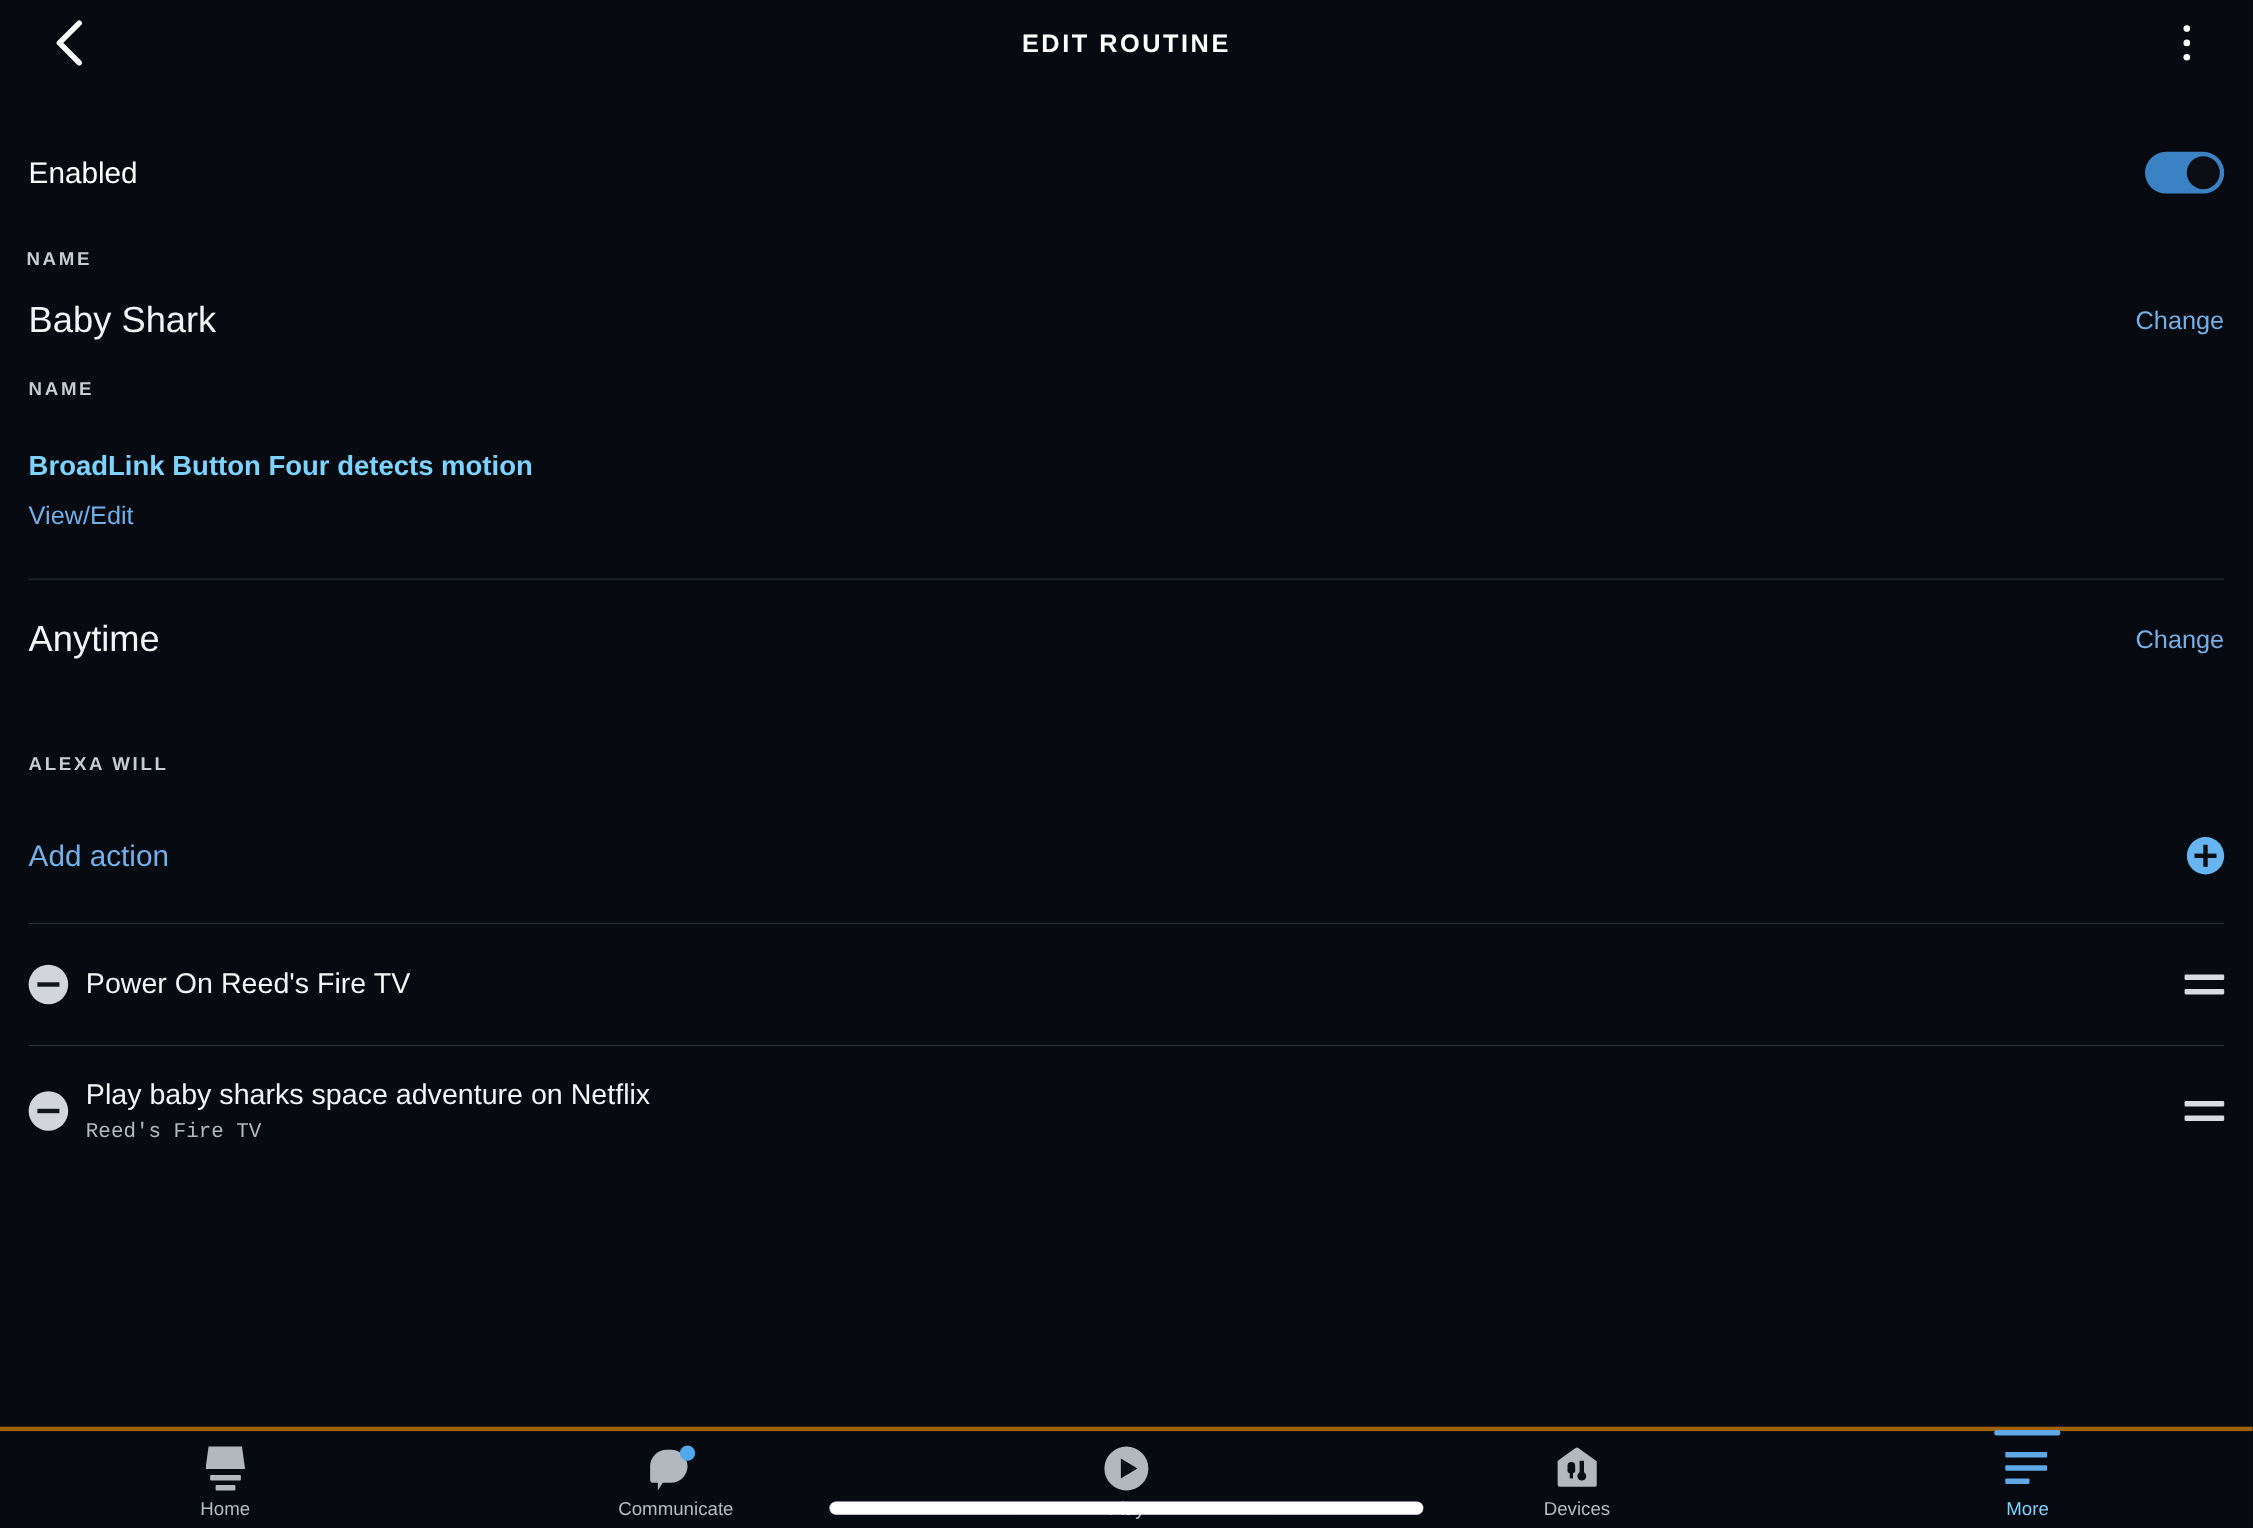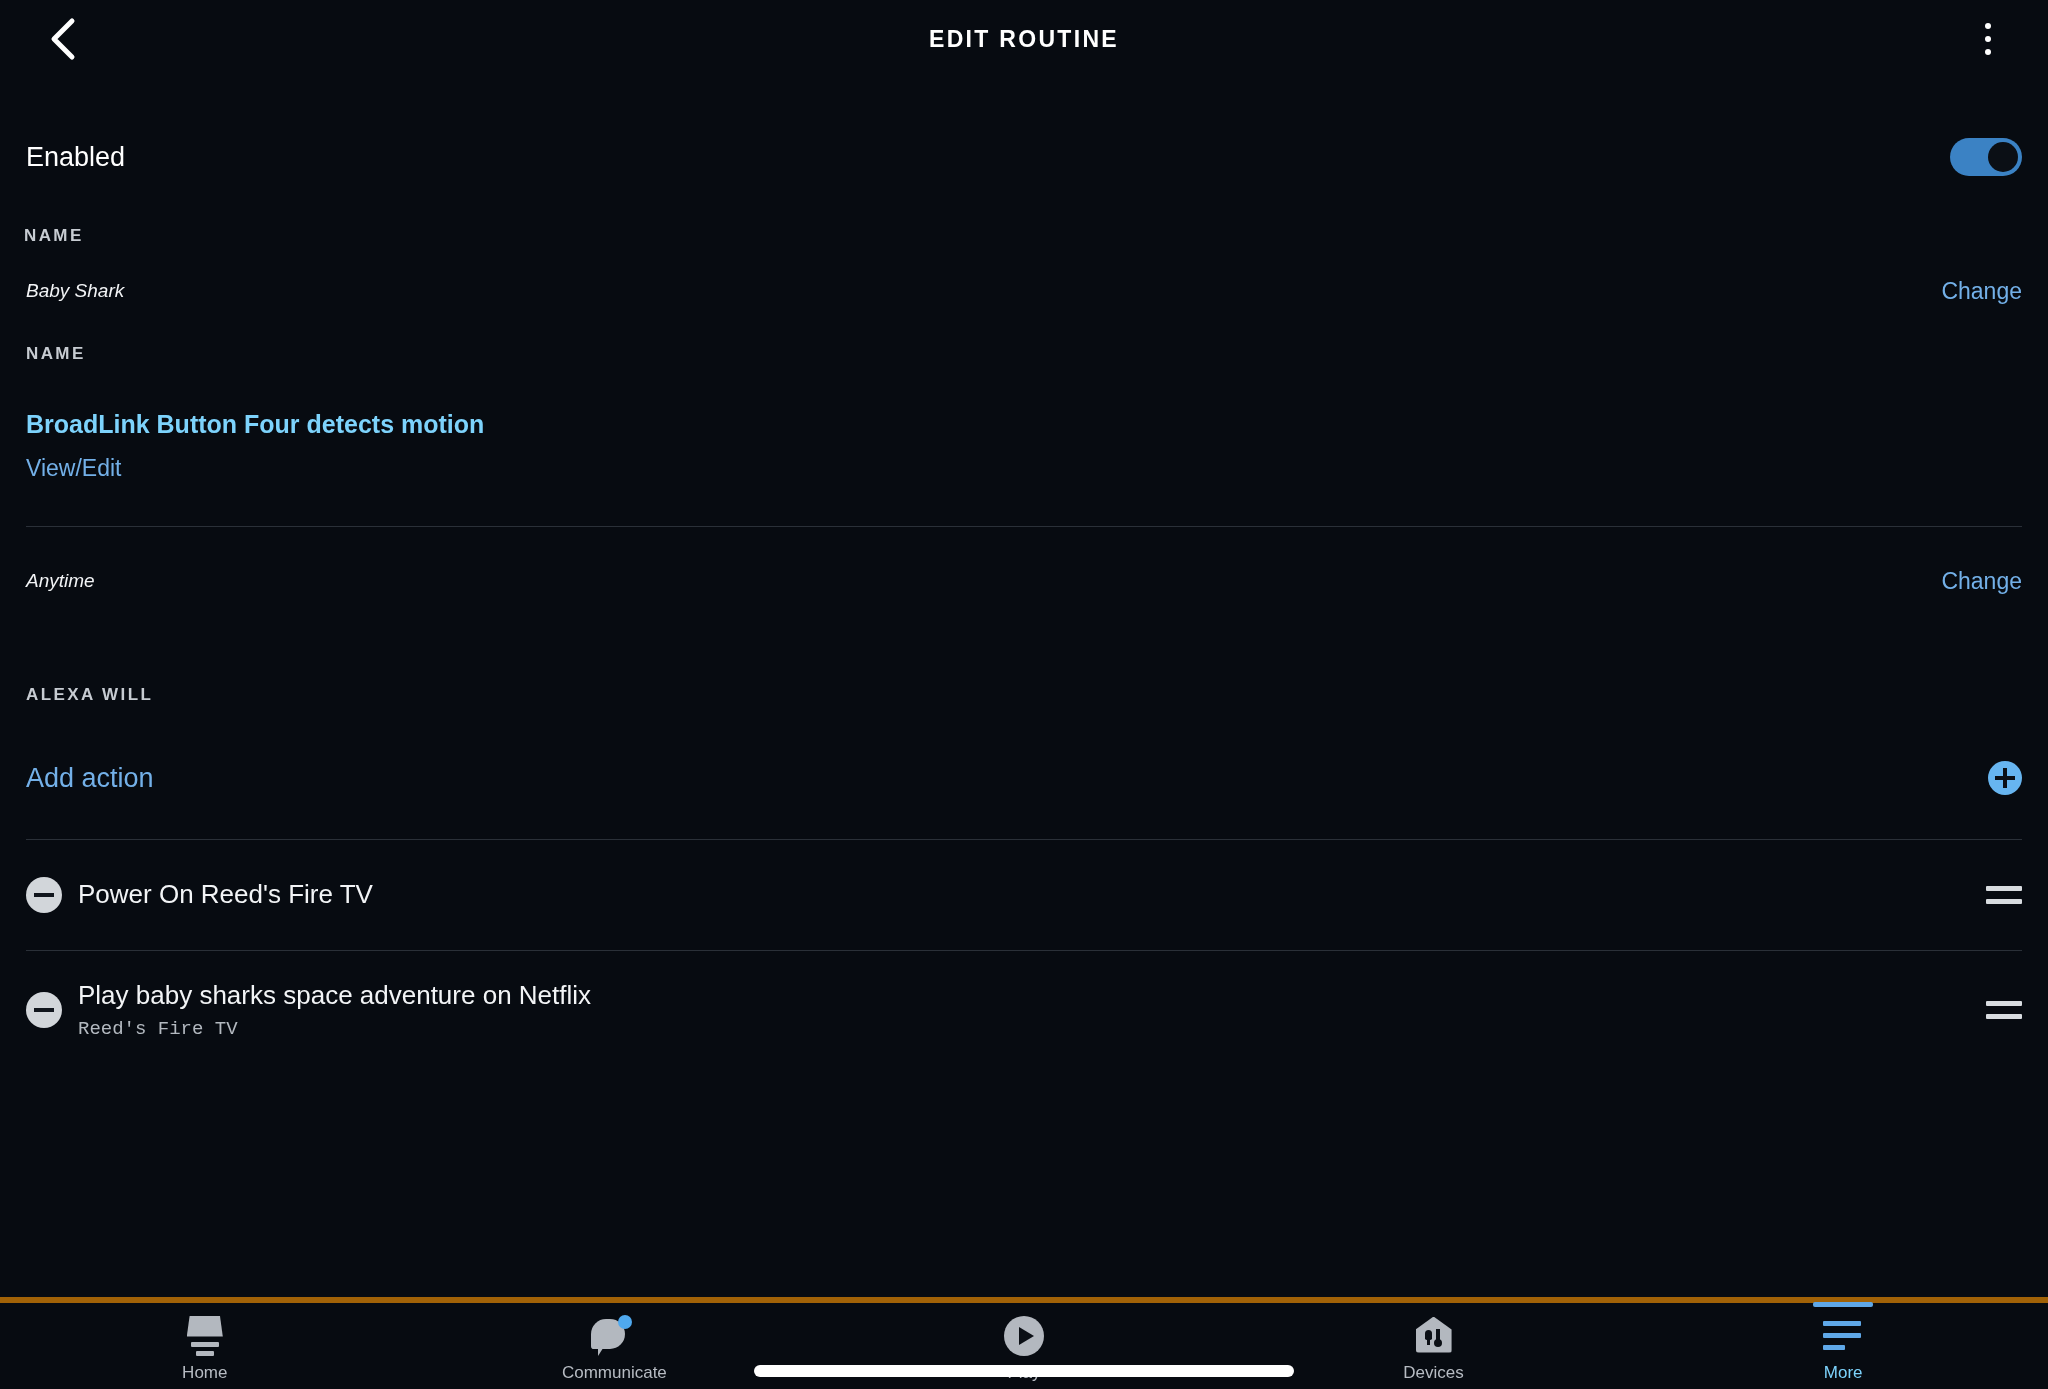--- a/index.html
+++ b/index.html
@@ -88,21 +88,21 @@
     font-weight:bold;
     letter-spacing:2.4px;
     padding:0 26px;
   }
 
   .row {
     display:flex; align-items:center; justify-content:space-between;
     padding:0 26px;
   }
   .row-main-text {
-    color:#f2f4f6; font-size:19px; font-weight:400;font-style:italic;
+    color:#f2f4f6; font-size:33px; font-weight:400;
   }
   .link {
     color:#73b0e8; font-size:23px; cursor:pointer;
   }
   .strong-text {
     color:#7dd3fc; font-size:25px; font-weight:bold;
   }
 
   .divider {
     height:1px;
@@ -162,21 +162,21 @@
     gap:8px; flex:0 0 auto; cursor:grab;
   }
   .drag-handle i {
     display:block; height:5px; background:#d8dce0; border-radius:1px;
   }
 
   
   .bottom-nav {
     flex:0 0 92px;
     height:92px;
-    border-top:6px solid #a16207;
+    border-top:4px solid #a16207;
     display:flex;
     background:#070b11;
   }
   .nav-item {
     flex:1 1 0;
     display:flex; flex-direction:column;
     align-items:center; justify-content:center;
     position:relative;
     cursor:pointer;
     padding-top:4px;

